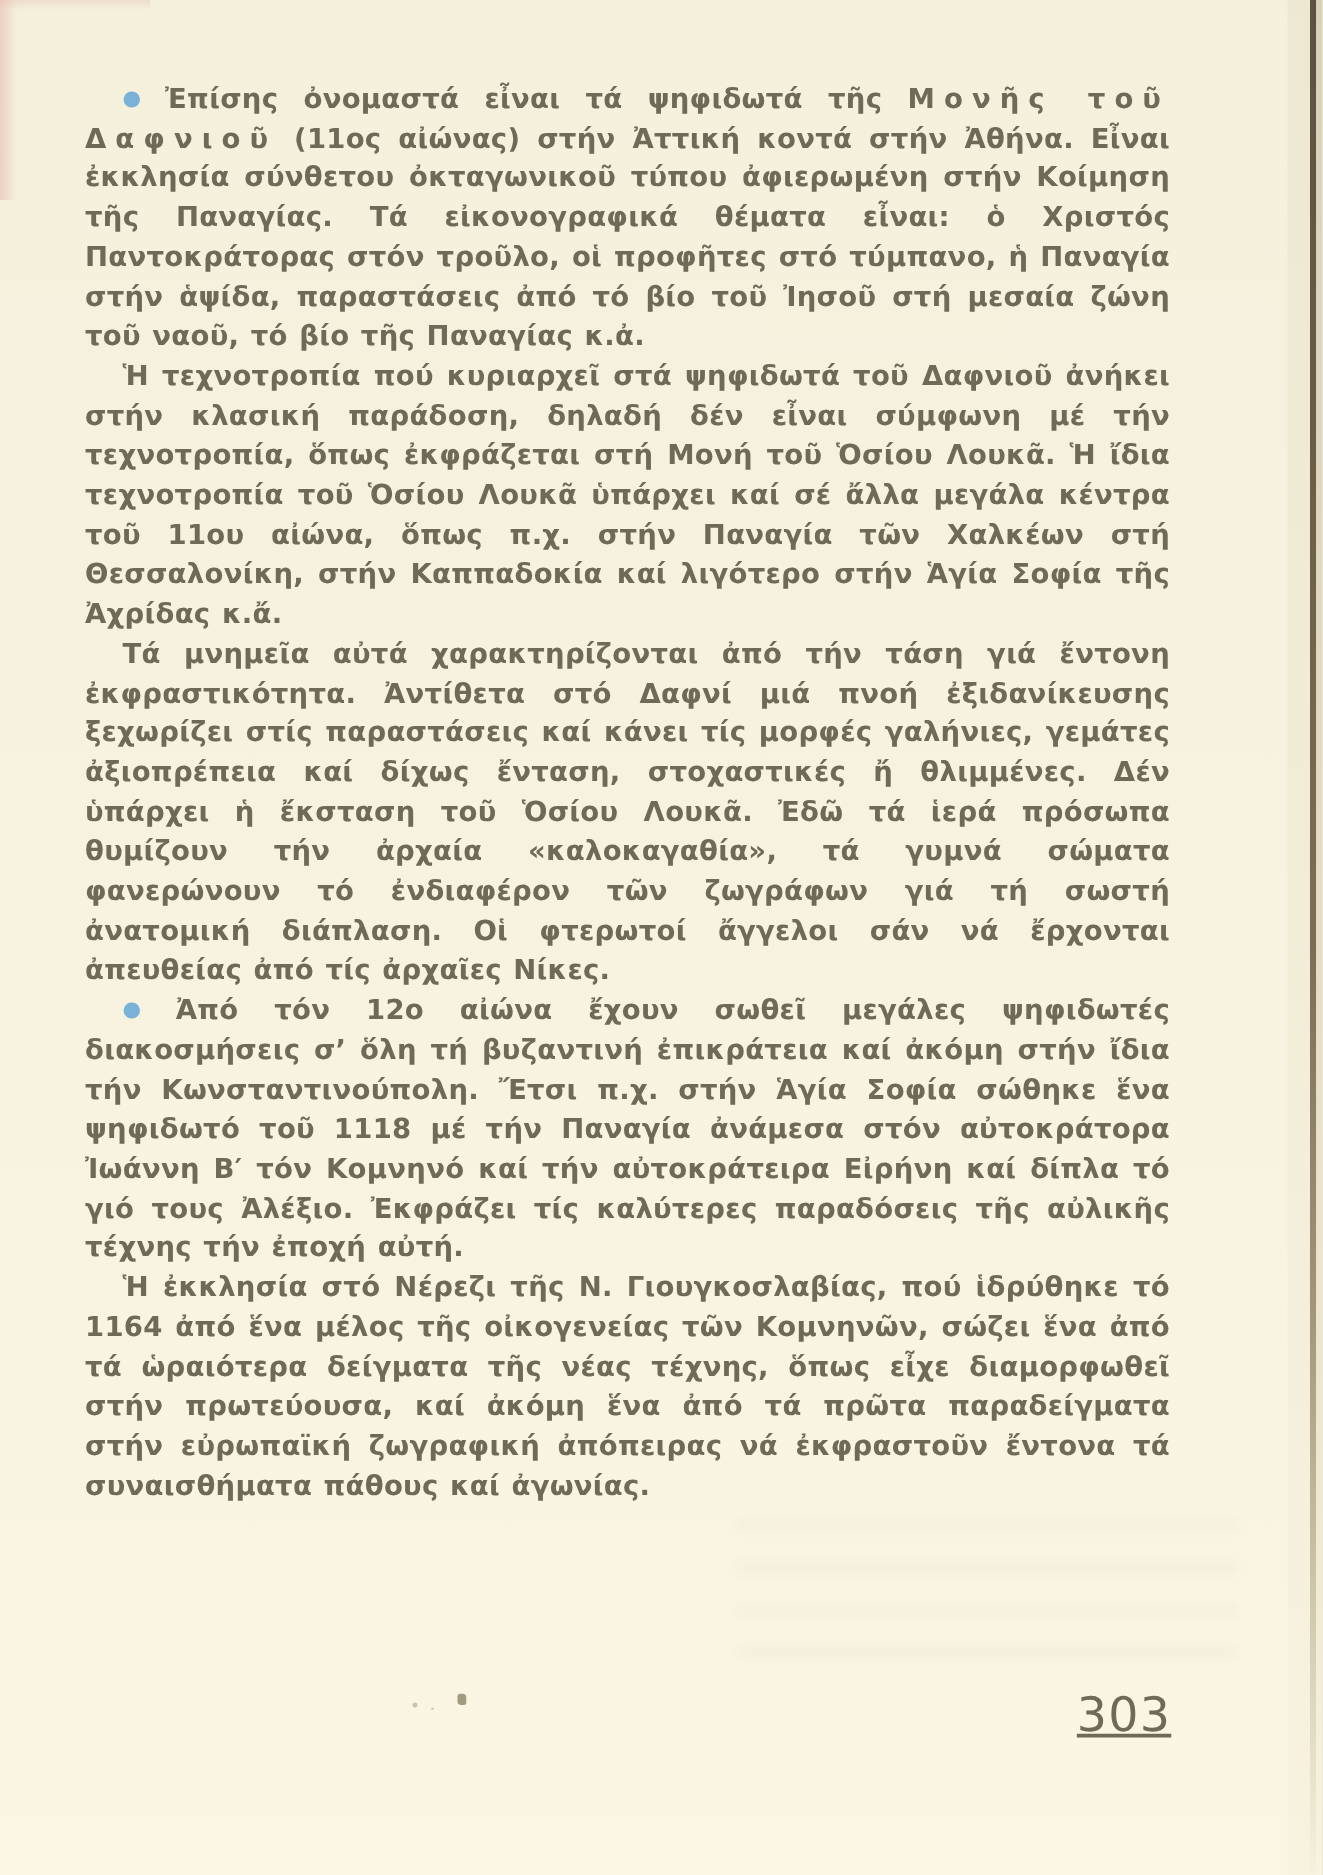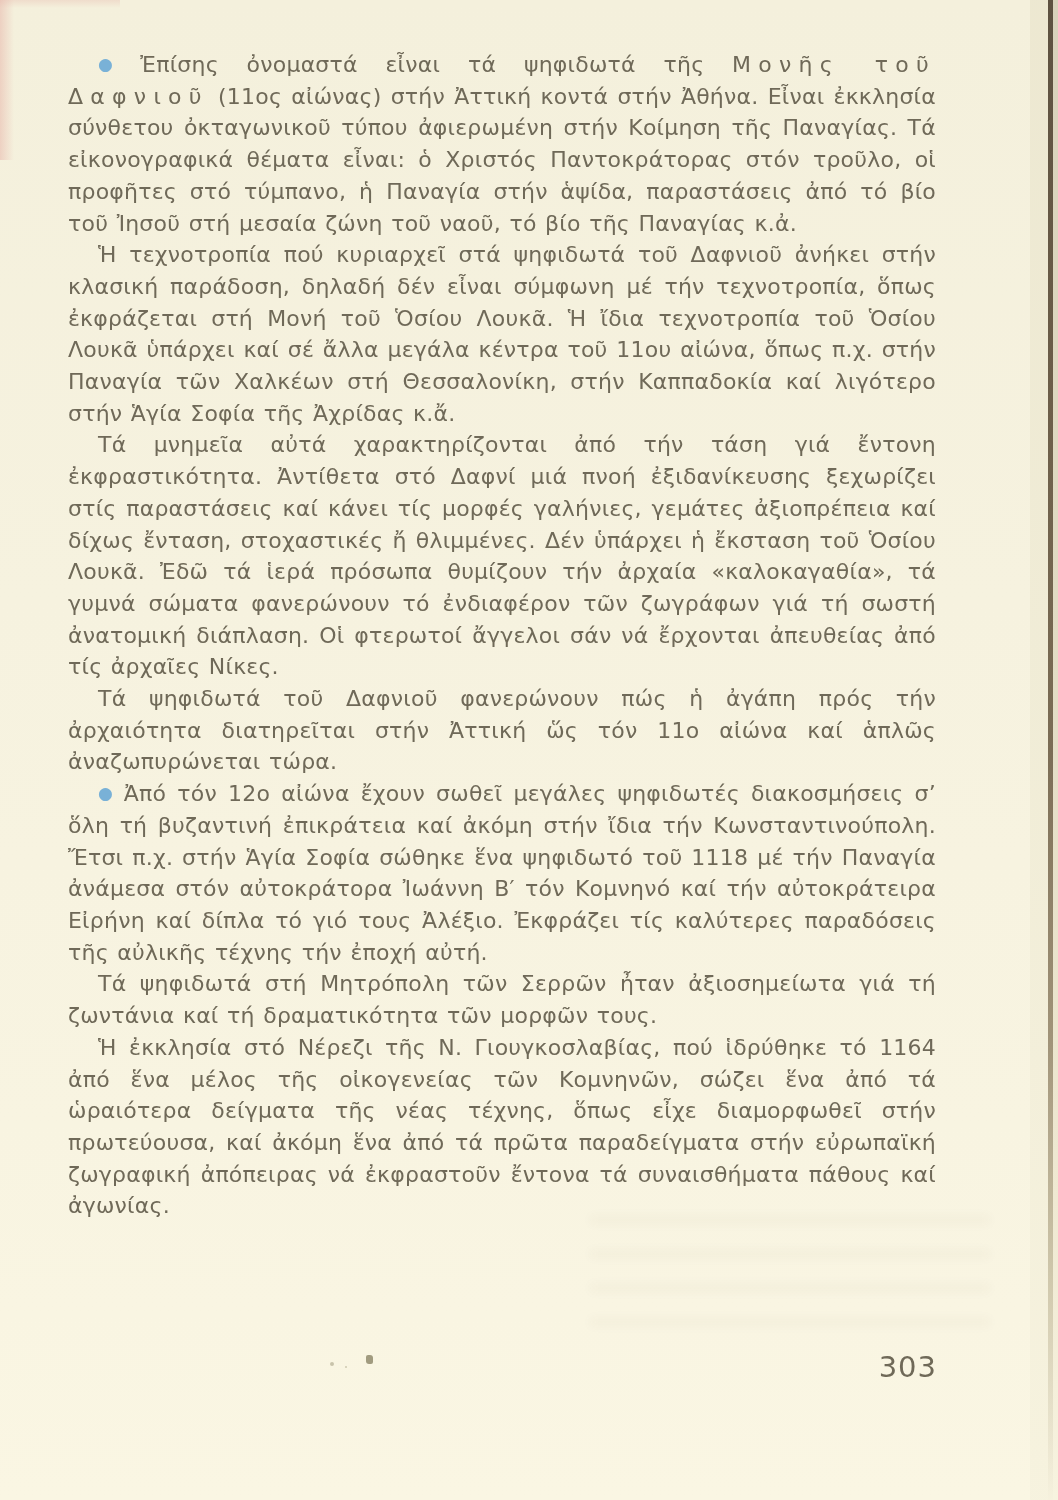--- a/index.html
+++ b/index.html
@@ -47,23 +47,24 @@
   .corner-tint-top {
     position: absolute;
     top: 0; left: 0;
     width: 120px; height: 8px;
     background: linear-gradient(to bottom, rgba(231,183,172,0.35), rgba(231,183,172,0));
   }
   
   .text-block {
     position: absolute;
     left: 68px;
-    top: 49px;
+    top: 64px;
     width: 868px;
     color: #6f6958;
+    font-weight: bold;
   }
   .para {
     margin: 0;
     font-size: 22px;
     line-height: 31.7px;
     text-align: justify;
     text-indent: 30px;
     letter-spacing: 0.01em;
     word-spacing: 0.06em;
   }
@@ -73,23 +74,24 @@
     margin-right: 8px;
     vertical-align: 2px;
   }
   .spaced {
     letter-spacing: 0.33em;
   }
   .page-number {
     position: absolute;
     top: 1350px;
     right: 121px;
-    font-size: 29px;
+    font-size: 38px;
     color: #6f6958;
     letter-spacing: 1px;
+    text-decoration: underline;
   }
   
   .speck {
     position: absolute;
     left: 366px; top: 1355px;
     width: 7px; height: 9px;
     background: #8b8466;
     border-radius: 2px 3px 2px 3px;
     opacity: .8;
   }
@@ -120,23 +122,21 @@
 <body>
 
 <div class="page">
   <div class="corner-tint"></div>
   <div class="corner-tint-top"></div>
 
   <div class="text-block">
       <p class="para"><span class="bullet">●</span><span>Ἐπίσης ὀνομαστά εἶναι τά ψηφιδωτά τῆς </span><span class="spaced">Μονῆς τοῦ Δαφνιοῦ</span><span> (11ος αἰώνας) στήν Ἀττική κοντά στήν Ἀθήνα. Εἶναι ἐκκλησία σύνθετου ὀκταγωνικοῦ τύπου ἀφιερωμένη στήν Κοίμηση τῆς Παναγίας. Τά εἰκονογραφικά θέματα εἶναι: ὁ Χριστός Παντοκράτορας στόν τροῦλο, οἱ προφῆτες στό τύμπανο, ἡ Παναγία στήν ἁψίδα, παραστάσεις ἀπό τό βίο τοῦ Ἰησοῦ στή μεσαία ζώνη τοῦ ναοῦ, τό βίο τῆς Παναγίας κ.ἀ.</span></p>
       <p class="para"><span>Ἡ τεχνοτροπία πού κυριαρχεῖ στά ψηφιδωτά τοῦ Δαφνιοῦ ἀνήκει στήν κλασική παράδοση, δηλαδή δέν εἶναι σύμφωνη μέ τήν τεχνοτροπία, ὅπως ἐκφράζεται στή Μονή τοῦ Ὁσίου Λουκᾶ. Ἡ ἴδια τεχνοτροπία τοῦ Ὁσίου Λουκᾶ ὑπάρχει καί σέ ἄλλα μεγάλα κέντρα τοῦ 11ου αἰώνα, ὅπως π.χ. στήν Παναγία τῶν Χαλκέων στή Θεσσαλονίκη, στήν Καππαδοκία καί λιγότερο στήν Ἁγία Σοφία τῆς Ἀχρίδας κ.ἄ.</span></p>
       <p class="para"><span>Τά μνημεῖα αὐτά χαρακτηρίζονται ἀπό τήν τάση γιά ἔντονη ἐκφραστικότητα. Ἀντίθετα στό Δαφνί μιά πνοή ἐξιδανίκευσης ξεχωρίζει στίς παραστάσεις καί κάνει τίς μορφές γαλήνιες, γεμάτες ἀξιοπρέπεια καί δίχως ἔνταση, στοχαστικές ἤ θλιμμένες. Δέν ὑπάρχει ἡ ἔκσταση τοῦ Ὁσίου Λουκᾶ. Ἐδῶ τά ἱερά πρόσωπα θυμίζουν τήν ἀρχαία «καλοκαγαθία», τά γυμνά σώματα φανερώνουν τό ἐνδιαφέρον τῶν ζωγράφων γιά τή σωστή ἀνατομική διάπλαση. Οἱ φτερωτοί ἄγγελοι σάν νά ἔρχονται ἀπευθείας ἀπό τίς ἀρχαῖες Νίκες.</span></p>
-      <p class="para"><span>Τά ψηφιδωτά τοῦ Δαφνιοῦ φανερώνουν πώς ἡ ἀγάπη πρός τήν ἀρχαιότητα διατηρεῖται στήν Ἀττική ὥς τόν 11ο αἰώνα καί ἁπλῶς ἀναζωπυρώνεται τώρα.</span></p>
       <p class="para"><span class="bullet">●</span><span>Ἀπό τόν 12ο αἰώνα ἔχουν σωθεῖ μεγάλες ψηφιδωτές διακοσμήσεις σ’ ὅλη τή βυζαντινή ἐπικράτεια καί ἀκόμη στήν ἴδια τήν Κωνσταντινούπολη. Ἔτσι π.χ. στήν Ἁγία Σοφία σώθηκε ἕνα ψηφιδωτό τοῦ 1118 μέ τήν Παναγία ἀνάμεσα στόν αὐτοκράτορα Ἰωάννη Β′ τόν Κομνηνό καί τήν αὐτοκράτειρα Εἰρήνη καί δίπλα τό γιό τους Ἀλέξιο. Ἐκφράζει τίς καλύτερες παραδόσεις τῆς αὐλικῆς τέχνης τήν ἐποχή αὐτή.</span></p>
-      <p class="para"><span>Τά ψηφιδωτά στή Μητρόπολη τῶν Σερρῶν ἦταν ἀξιοσημείωτα γιά τή ζωντάνια καί τή δραματικότητα τῶν μορφῶν τους.</span></p>
       <p class="para"><span>Ἡ ἐκκλησία στό Νέρεζι τῆς Ν. Γιουγκοσλαβίας, πού ἱδρύθηκε τό 1164 ἀπό ἕνα μέλος τῆς οἰκογενείας τῶν Κομνηνῶν, σώζει ἕνα ἀπό τά ὡραιότερα δείγματα τῆς νέας τέχνης, ὅπως εἶχε διαμορφωθεῖ στήν πρωτεύουσα, καί ἀκόμη ἕνα ἀπό τά πρῶτα παραδείγματα στήν εὐρωπαϊκή ζωγραφική ἀπόπειρας νά ἐκφραστοῦν ἔντονα τά συναισθήματα πάθους καί ἀγωνίας.</span></p>
     </div>
 
   <div class="bleed"></div>
   <div class="speck"></div>
   <div class="speck-dots"></div>
 
   <div class="page-number">303</div>
 
   <div class="edge-shade"></div>

